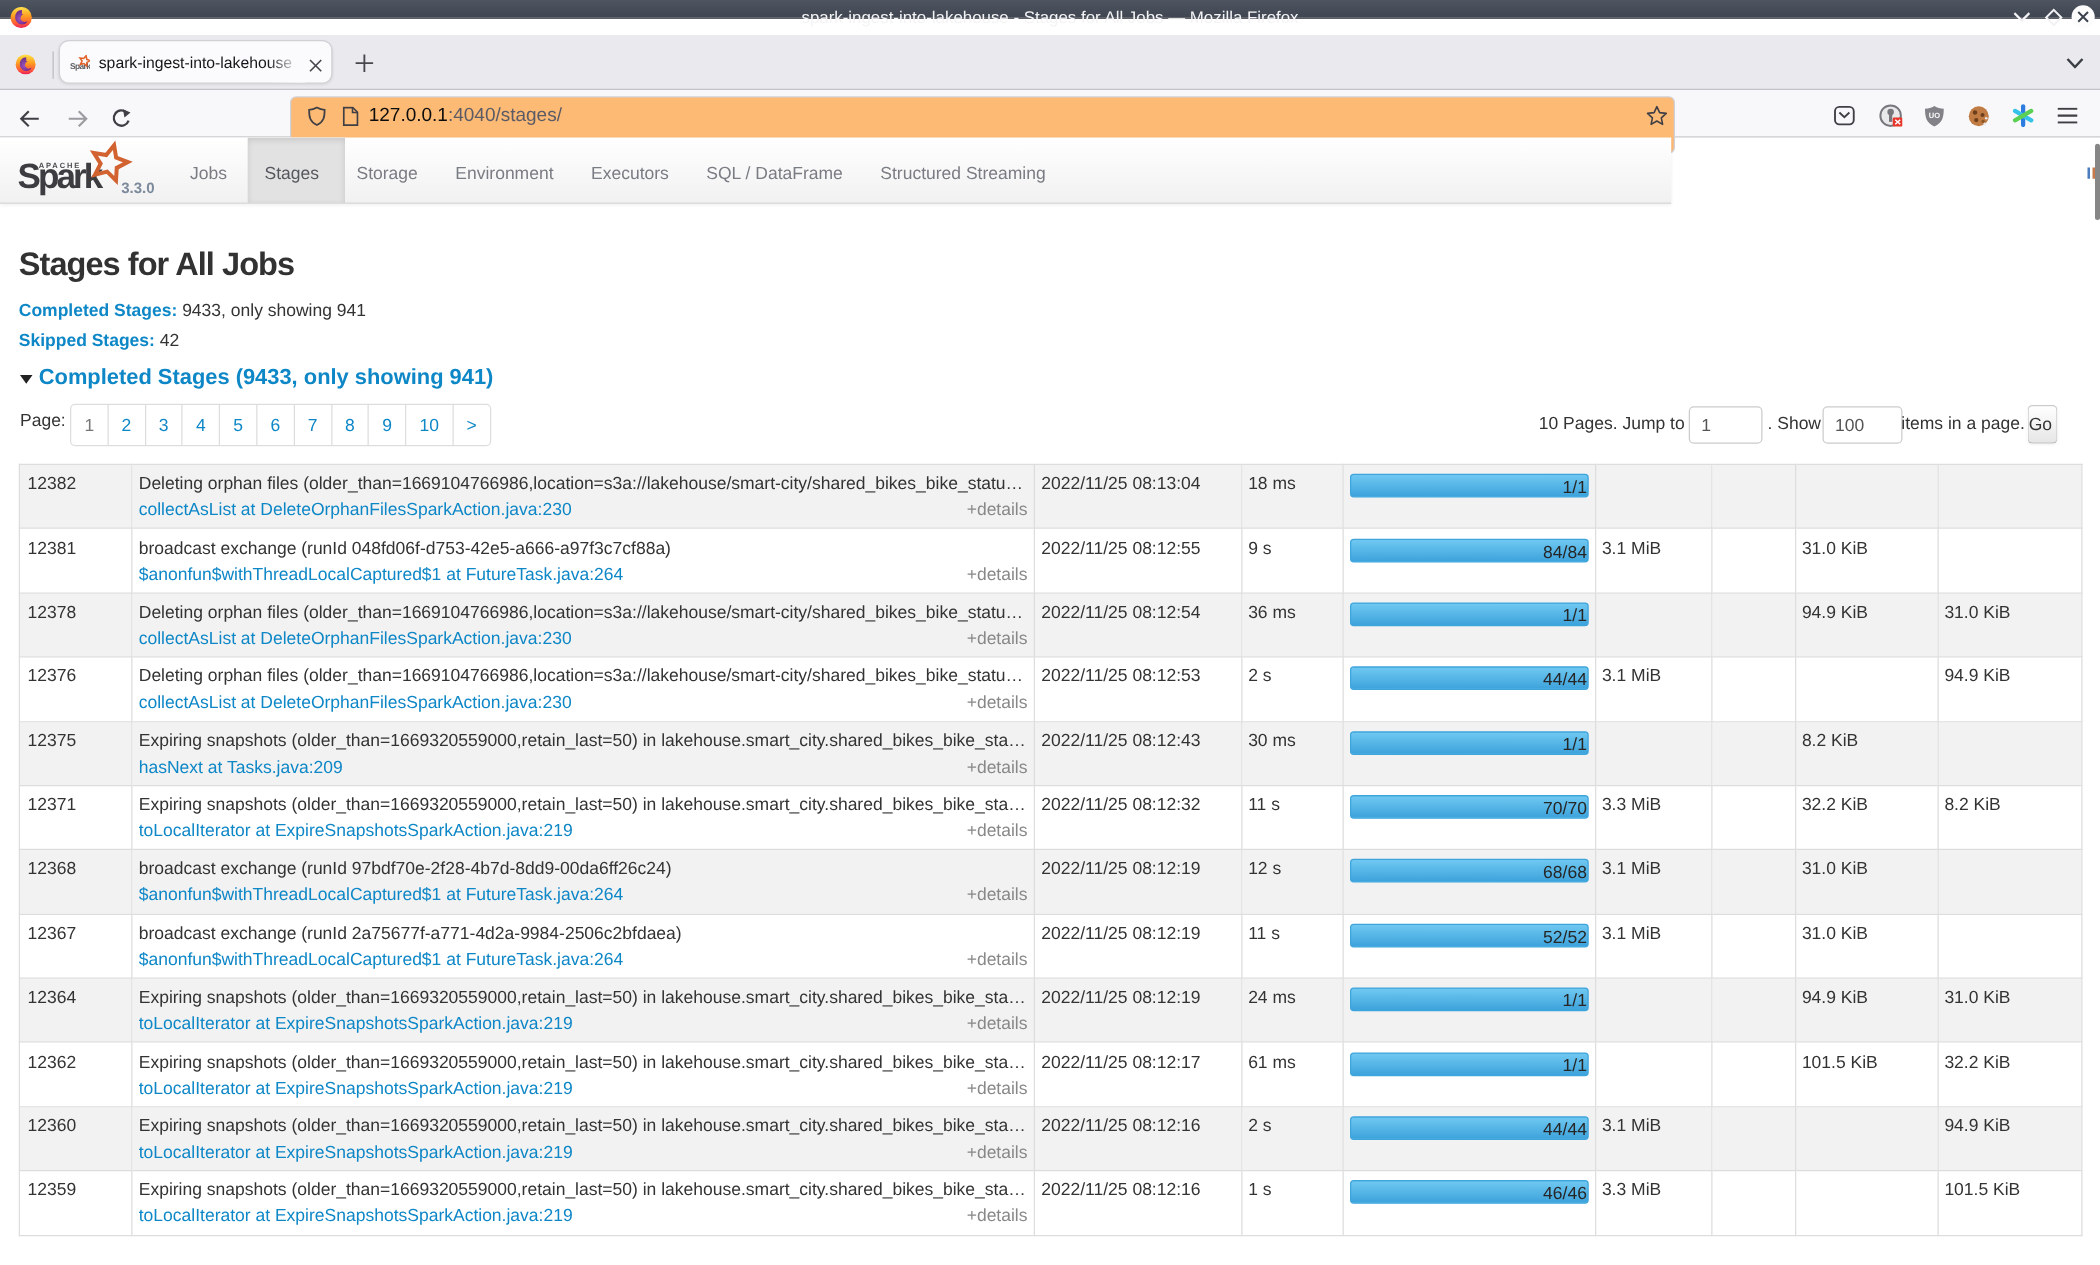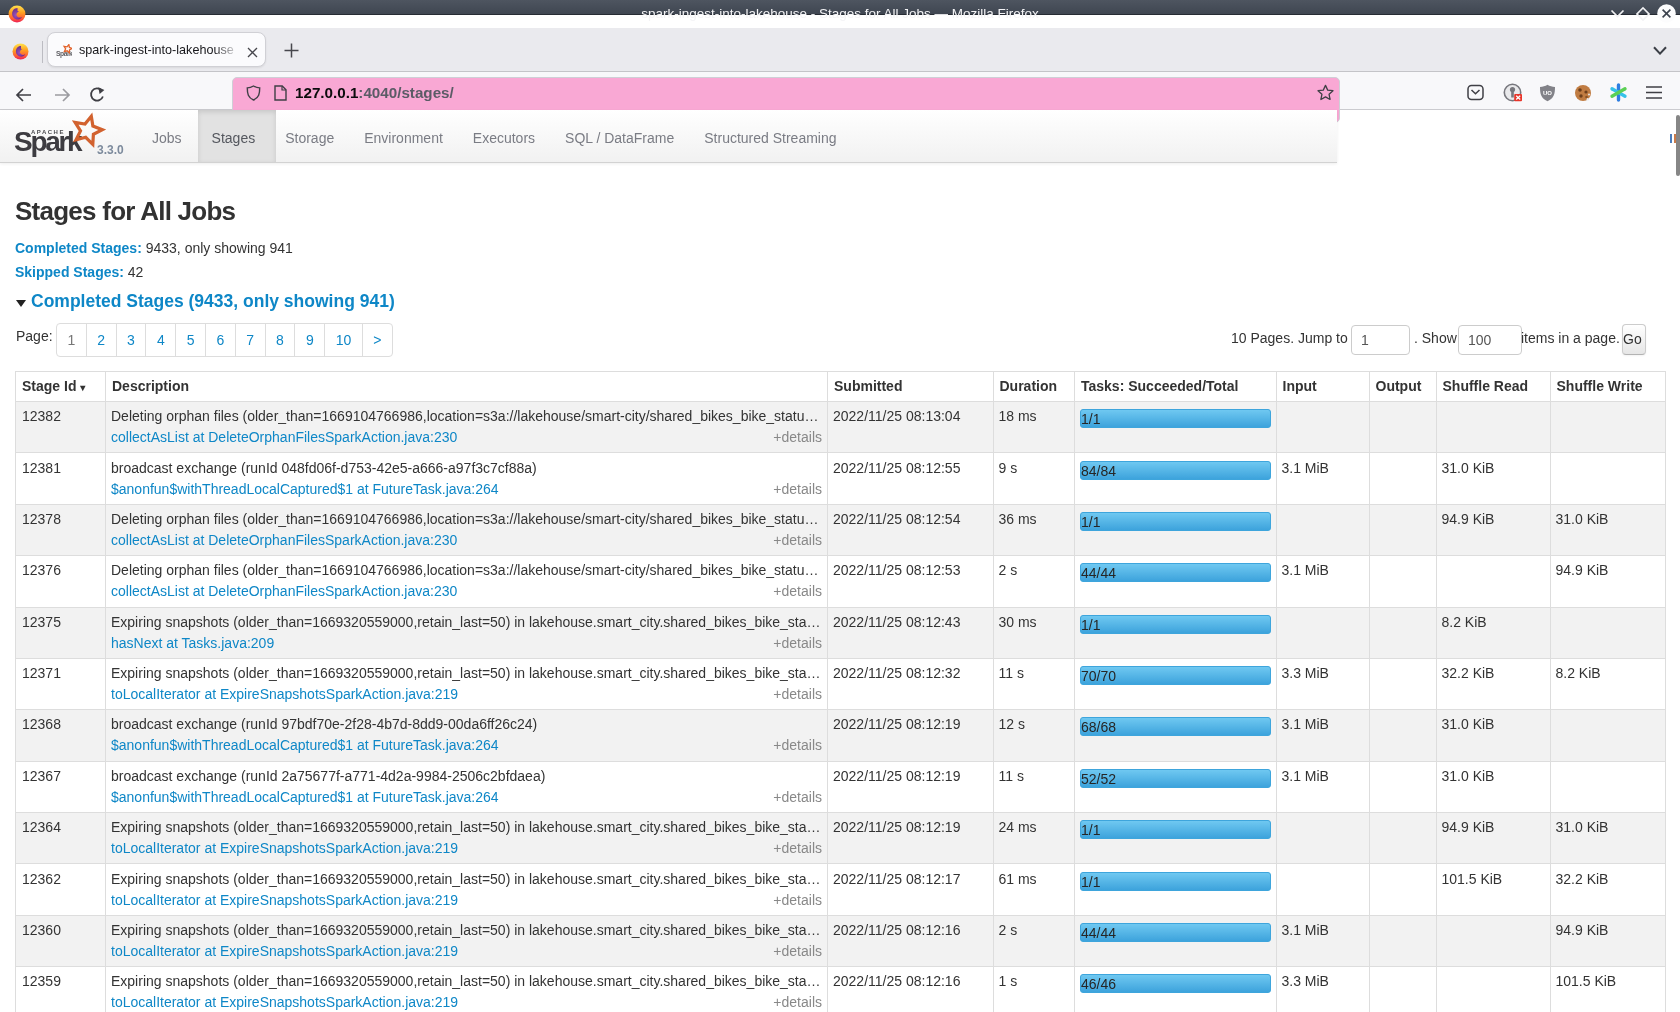--- a/index.html
+++ b/index.html
@@ -13,22 +13,22 @@
 #tabbar { position:absolute; left:0; top:28px; width:1680px; height:44px; background:#eaeaee;
   border-bottom:1px solid #c4c4c8; }
 #tab { position:absolute; left:47px; top:32px; width:219px; height:35px; background:#fbfbfd;
   border:1px solid #d0d0d5; border-radius:8px; box-shadow:0 1px 2px rgba(0,0,0,.08); }
 #tab .label { position:absolute; left:31px; top:10px; width:168px; height:16px; font-size:12.6px;
   color:#16161a; white-space:nowrap; overflow:hidden; }
 #tab .fade { position:absolute; right:21px; top:1px; width:30px; height:32px;
   background:linear-gradient(90deg, rgba(251,251,253,0), #fbfbfd 85%); }
 #urlrow { position:absolute; left:0; top:72px; width:1680px; height:38px; background:#f8f8fa;
   border-bottom:1px solid #cbcbcf; }
-#urlfield { position:absolute; left:232px; top:77px; width:1108px; height:46px; background:#f9a8d4;
-  border:1px solid #cfcfd6; border-radius:5px;font-weight:bold; }
+#urlfield { position:absolute; left:232px; top:77px; width:1108px; height:46px; background:#fdba74;
+  border:1px solid #cfcfd6; border-radius:5px; }
 #urltext { position:absolute; left:62px; top:6px; font-size:15.2px; color:#0c0c0d; }
 #urltext .dim { color:#5b5b66; }
 
 #snav { position:absolute; left:0; top:110px; width:1337px; height:53px;
   background:linear-gradient(#ffffff,#f1f1f1); border-bottom:1px solid #d2d2d2;
   box-shadow:0 1px 3px rgba(0,0,0,.07); }
 #snav .active { position:absolute; left:198px; top:0; width:78px; height:52px; background:#e2e2e2;
   box-shadow:inset 0 2px 5px rgba(0,0,0,.12); }
 #snav ul { position:absolute; left:137px; top:2px; list-style:none; }
 #snav li { display:inline-block; padding:0 15px; font-size:14px; color:#7a7c84; line-height:52px; }
@@ -65,21 +65,21 @@
 #tbl th { font-weight:bold; padding:3.5px 5px 3.5px 6px; }
 #tbl td.sid { padding-left:6px;margin-top:18px; }
 #tbl tr.odd td { background:#f2f2f2; }
 #tbl tr.r { height:51.38px; }
 .d1 { white-space:nowrap; overflow:hidden; text-overflow:ellipsis; max-width:711px; }
 .d2 { display:flex; justify-content:space-between; }
 .d2 a { color:#0e87c7; text-decoration:none; white-space:nowrap; }
 .det { color:#888; }
 .bar { margin-top:3px; height:19px; border-radius:3px;
   background:linear-gradient(#6fc8f1,#3da3dc); border:1px solid #3ea5dc;
-  text-align:left; line-height:18px; color:#262626; font-size:14px; }
+  text-align:right; line-height:18px; color:#262626; font-size:14px; }
 
 #sbar { position:absolute; left:1676px; top:115px; width:3.5px; height:61px; background:#868686; border-radius:2px; }
 #fringe1 { position:absolute; left:1670px; top:133.5px; width:2px; height:9.5px; background:#4a7dbd; }
 #fringe2 { position:absolute; left:1673.5px; top:133.5px; width:2px; height:9.5px; background:#c97a4a; }
 svg { display:block; }
 .icon { position:absolute; }
 </style>
 </head>
 <body>
 
@@ -243,31 +243,20 @@
       <col style="width:722px">
       <col style="width:165.5px">
       <col style="width:81.5px">
       <col style="width:201.5px">
       <col style="width:93px">
       <col style="width:67px">
       <col style="width:114px">
       <col style="width:115.5px">
 </colgroup>
 <tbody>
-      <tr id="hrow">
-        <th>Stage Id <span style="font-size:10px">▾</span></th>
-        <th>Description</th>
-        <th>Submitted</th>
-        <th>Duration</th>
-        <th>Tasks: Succeeded/Total</th>
-        <th>Input</th>
-        <th>Output</th>
-        <th>Shuffle Read</th>
-        <th>Shuffle Write</th>
-      </tr>
 <tr class="odd r">
         <td class="sid">12382</td>
 <td>
           <div class="d1">Deleting orphan files (older_than=1669104766986,location=s3a://lakehouse/smart-city/shared_bikes_bike_status/metadata,options={})</div>
           <div class="d2">
             <a>collectAsList at DeleteOrphanFilesSparkAction.java:230</a>
             <span class="det">+details</span>
           </div>
         </td>
 <td>2022/11/25 08:13:04</td>

